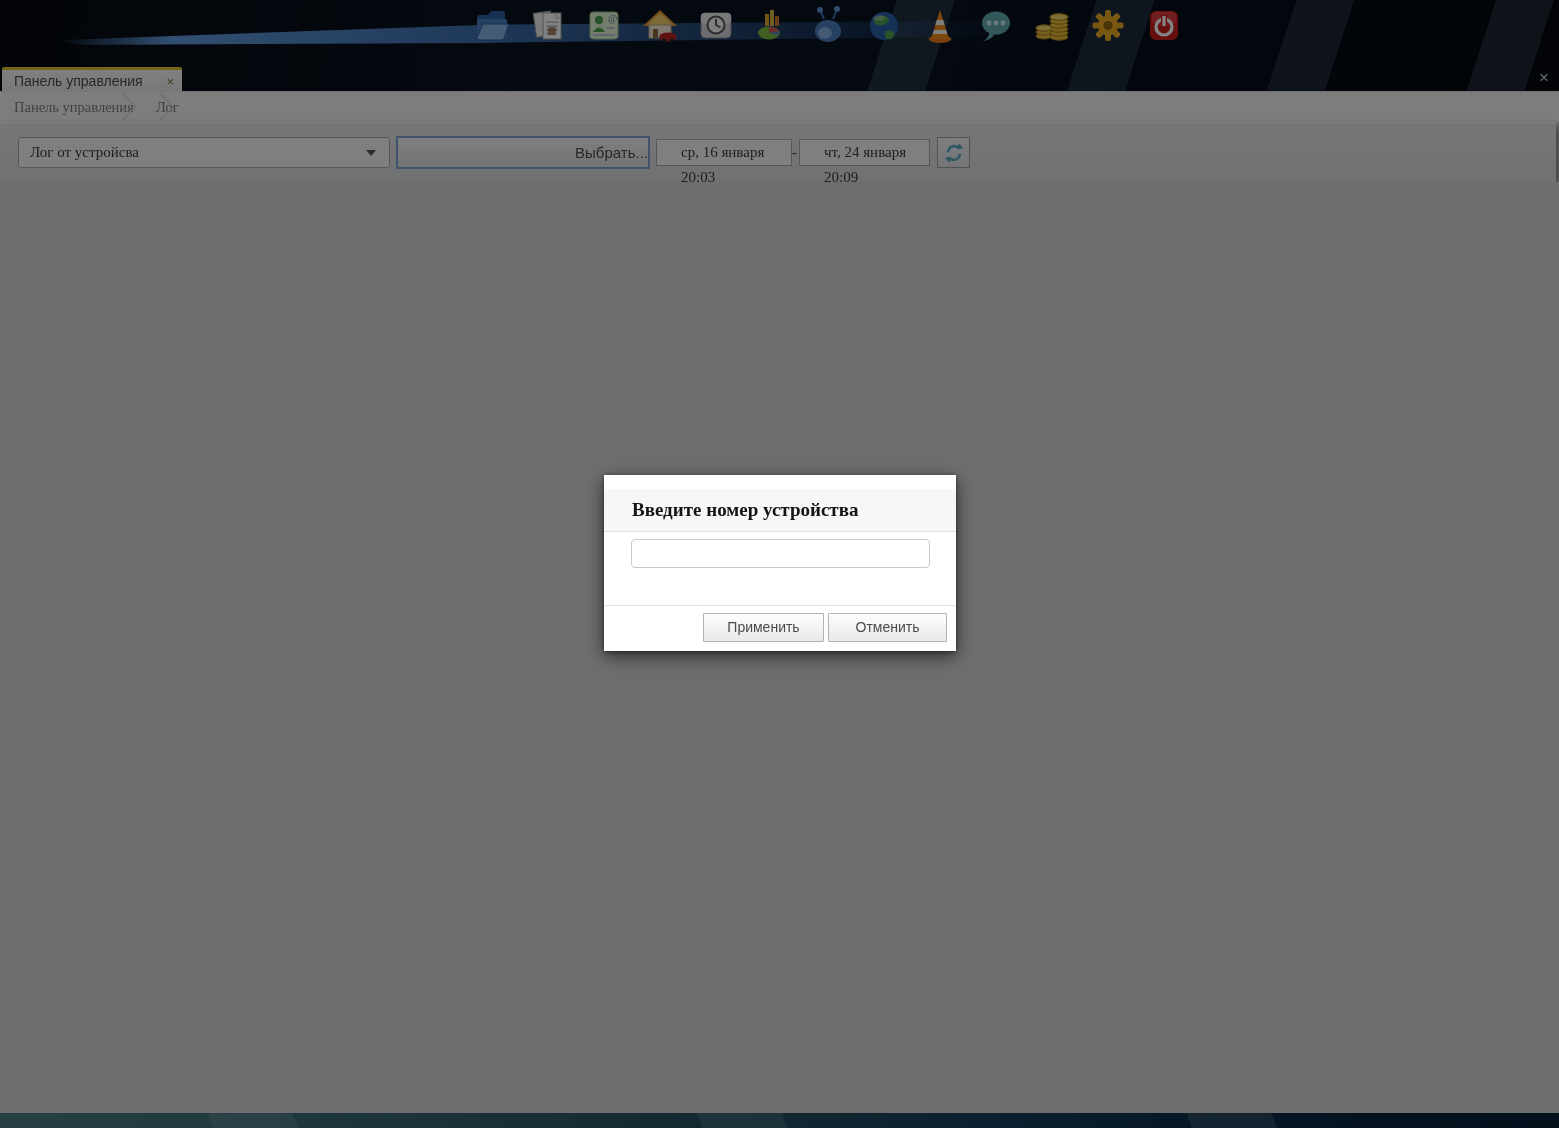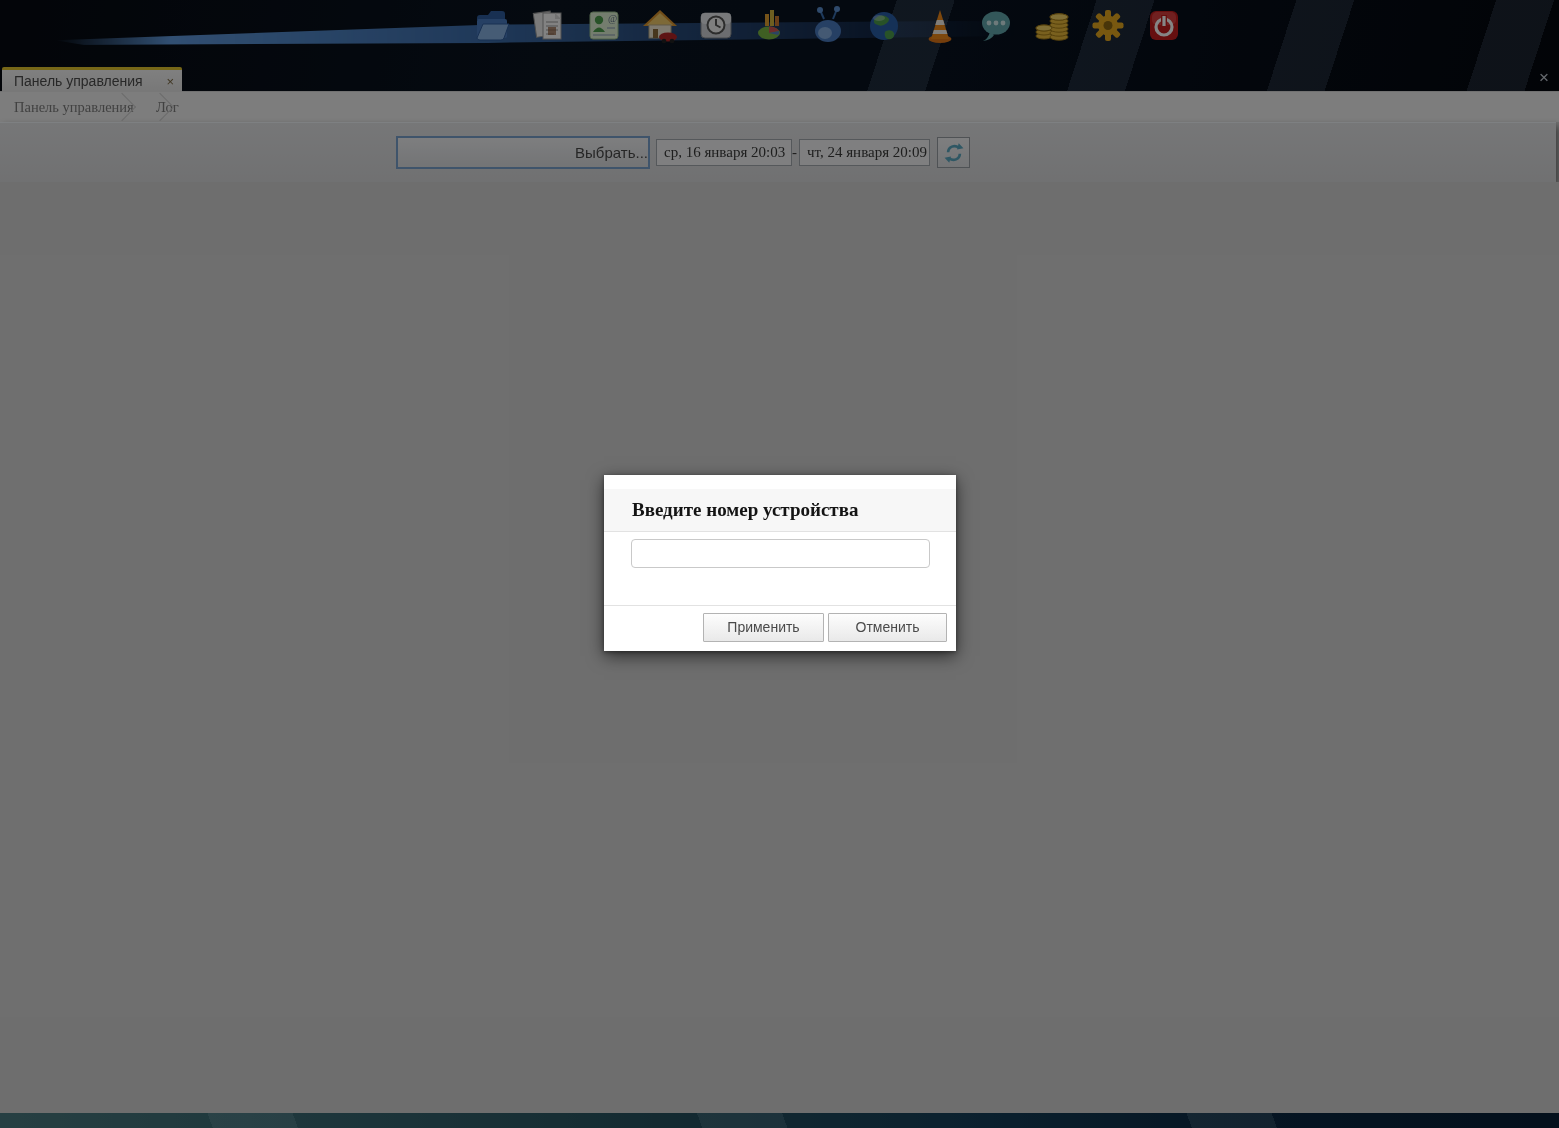--- a/index.html
+++ b/index.html
@@ -56,21 +56,21 @@
            font-family:"Liberation Serif", serif; font-size:15px; color:#3a3a3a;
            line-height:29px; padding-left:11px; cursor:default; }
   .tb-select .arrow { position:absolute; right:13px; top:12px; width:0; height:0;
            border-left:5px solid transparent; border-right:5px solid transparent; border-top:6px solid #555; }
   .tb-choose { position:absolute; left:396px; top:13px; width:254px; height:33px;
            background:linear-gradient(#f0f1f3,#dddfe2); border:2px solid #7aa2ce;
            font-family:"Liberation Sans", sans-serif; font-size:15px; color:#4a4a4a;
            text-align:right; line-height:29px; cursor:default; }
   .tb-date { position:absolute; top:16px; height:27px; background:#f3f4f5; border:1px solid #a4a9af;
            font-family:"Liberation Serif", serif; font-size:15px; color:#3a3a3a;
-           line-height:25px; padding-left:7px; }
+           line-height:25px; padding-left:24px; }
   .tb-date-from { left:656px; width:136px; }
   .tb-date-to   { left:799px; width:131px; }
   .tb-dash { position:absolute; left:792px; top:16px; line-height:27px;
            font-family:"Liberation Serif", serif; font-size:15px; color:#3a3a3a; }
   .tb-refresh { position:absolute; left:937px; top:14px; width:33px; height:31px;
            background:linear-gradient(#f1f2f4,#dfe1e4); border:1px solid #979da3;
            display:flex; align-items:center; justify-content:center; cursor:default; }
 
   
   .content { position:absolute; left:0; top:182px; width:1559px; height:931px; background:#d4d4d4; }
@@ -255,20 +255,24 @@
   </div>
 
   <div class="crumb-bar">
     <span class="crumb crumb-1">Панель управления</span>
     <span class="crumb-sep sep-1"></span>
     <span class="crumb crumb-2">Лог</span>
     <span class="crumb-sep sep-2"></span>
   </div>
 
   <div class="toolbar">
+    <div class="tb-select">
+      <span>Лог от устройсва</span>
+      <span class="arrow"></span>
+    </div>
     <div class="tb-choose">Выбрать...</div>
     <div class="tb-date tb-date-from">ср, 16 января 20:03</div>
     <div class="tb-dash">-</div>
     <div class="tb-date tb-date-to">чт, 24 января 20:09</div>
     <div class="tb-refresh">
       <svg width="22" height="22" viewBox="0 0 28 28">
         <path d="M6.5 13 A 8 8 0 0 1 20 7.5" fill="none" stroke="#5aa7c0" stroke-width="3.4"></path>
         <polygon points="20,1.5 26,8 18,9.5" fill="#5aa7c0"></polygon>
         <path d="M21.5 15 A 8 8 0 0 1 8 20.5" fill="none" stroke="#5aa7c0" stroke-width="3.4"></path>
         <polygon points="8,26.5 2,20 10,18.5" fill="#5aa7c0"></polygon>

